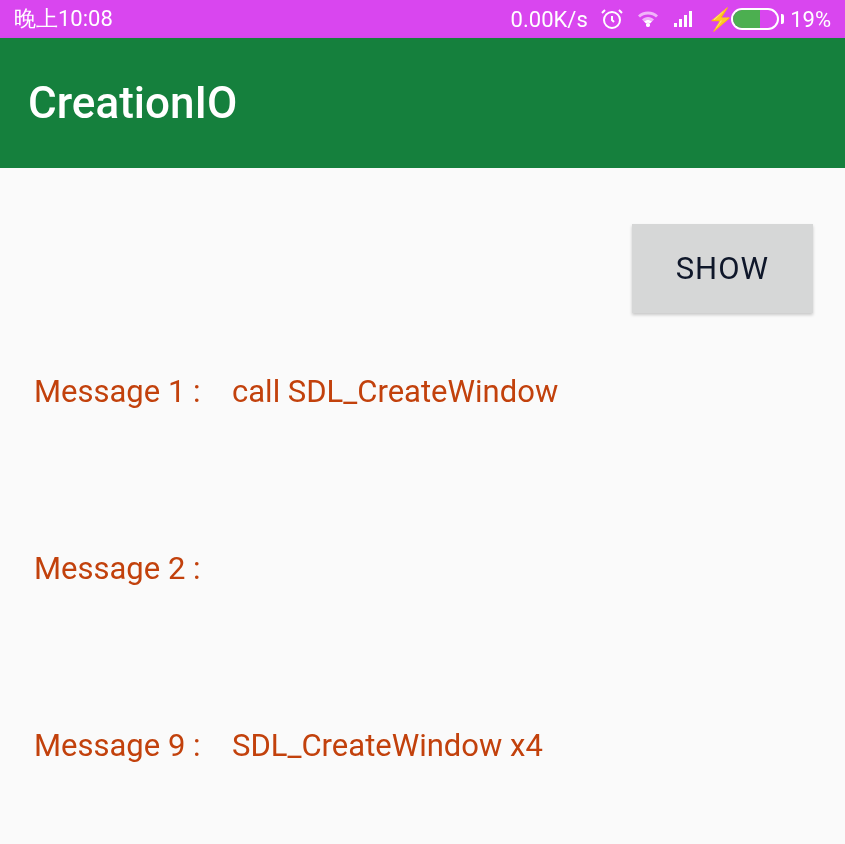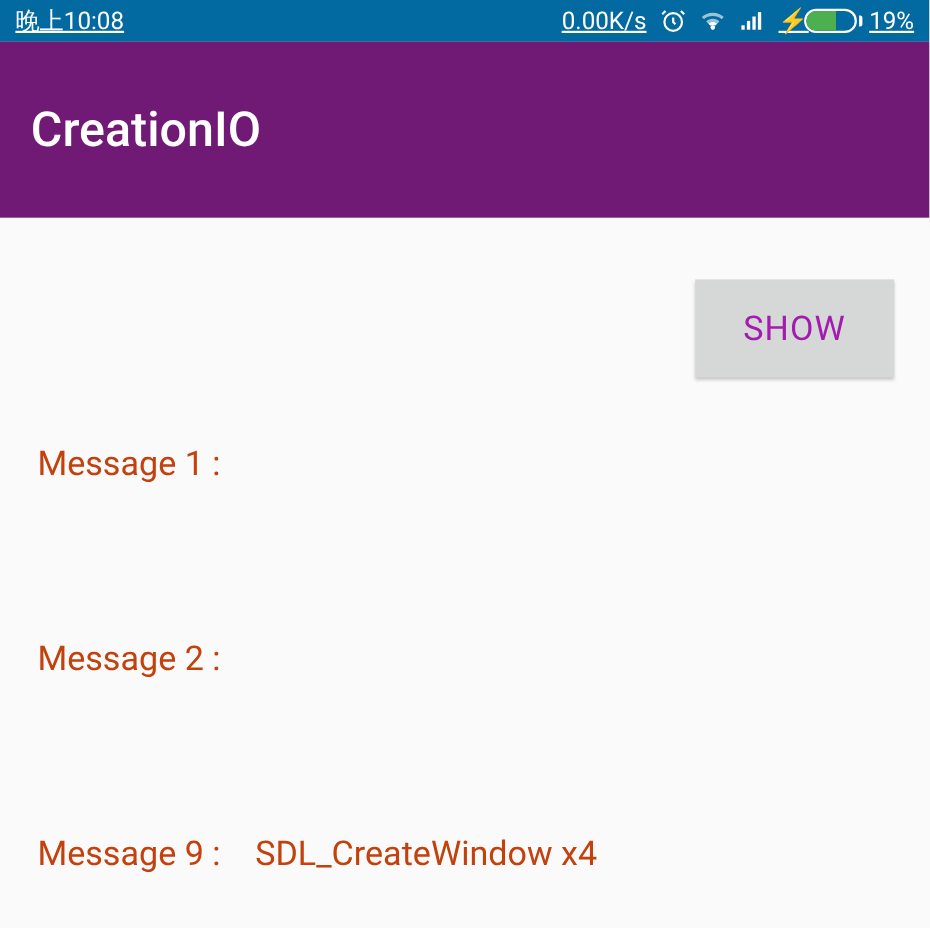--- a/index.html
+++ b/index.html
@@ -8,29 +8,28 @@
       box-sizing: border-box;
     }
     body {
       width: 845px;
       height: 844px;
       font-family: Roboto, -apple-system, sans-serif;
       background: #fafafa;
       overflow: hidden;
     }
     .status-bar {
-      background: #0369a1;
+      background: #d946ef;
       color: #fff;
       height: 38px;
       display: flex;
       align-items: center;
       justify-content: space-between;
       padding: 0 14px;
       font-size: 22px;
-      text-decoration: underline;
     }
     .status-left {
       display: flex;
       align-items: center;
     }
     .status-right {
       display: flex;
       align-items: center;
       gap: 12px;
     }
@@ -66,43 +65,43 @@
       width: 3px;
       height: 10px;
       background: #fff;
       border-radius: 0 2px 2px 0;
     }
     .pct {
       font-size: 22px;
       margin-left: 4px;
     }
     .app-bar {
-      background: #701a75;
+      background: #15803d;
       color: #fff;
-      height: 160px;
+      height: 130px;
       display: flex;
       align-items: center;
       padding-left: 28px;
       font-size: 44px;
       font-weight: 500;
       box-shadow: 0 4px 6px rgba(0,0,0,0.2);
     }
     .content {
       padding: 0;
       background: #fafafa;
     }
     .button-row {
       display: flex;
       justify-content: flex-end;
       padding: 56px 32px 20px 32px;
     }
     .show-btn {
       background: #d6d7d7;
       border: none;
-      color: #a21caf;
+      color: #0f172a;
       font-size: 31px;
       font-weight: 400;
       padding: 26px 44px;
       letter-spacing: 1px;
       font-family: inherit;
       cursor: pointer;
       box-shadow: 0 2px 3px rgba(0,0,0,0.2);
     }
     .messages {
       padding: 40px 34px 0 34px;
@@ -162,20 +161,21 @@
   <span>CreationIO</span>
 </div>
 
 <div class="content">
   <div class="button-row">
     <button class="show-btn">SHOW</button>
   </div>
   <div class="messages">
     <div class="msg-row">
       <span class="msg-label">Message 1 :</span>
+      <span class="msg-value">call SDL_CreateWindow</span>
     </div>
     <div class="msg-row">
       <span class="msg-label">Message 2 :</span>
     </div>
     <div class="msg-row">
       <span class="msg-label">Message 9 :</span>
       <span class="msg-value">SDL_CreateWindow x4</span>
     </div>
   </div>
 </div>

